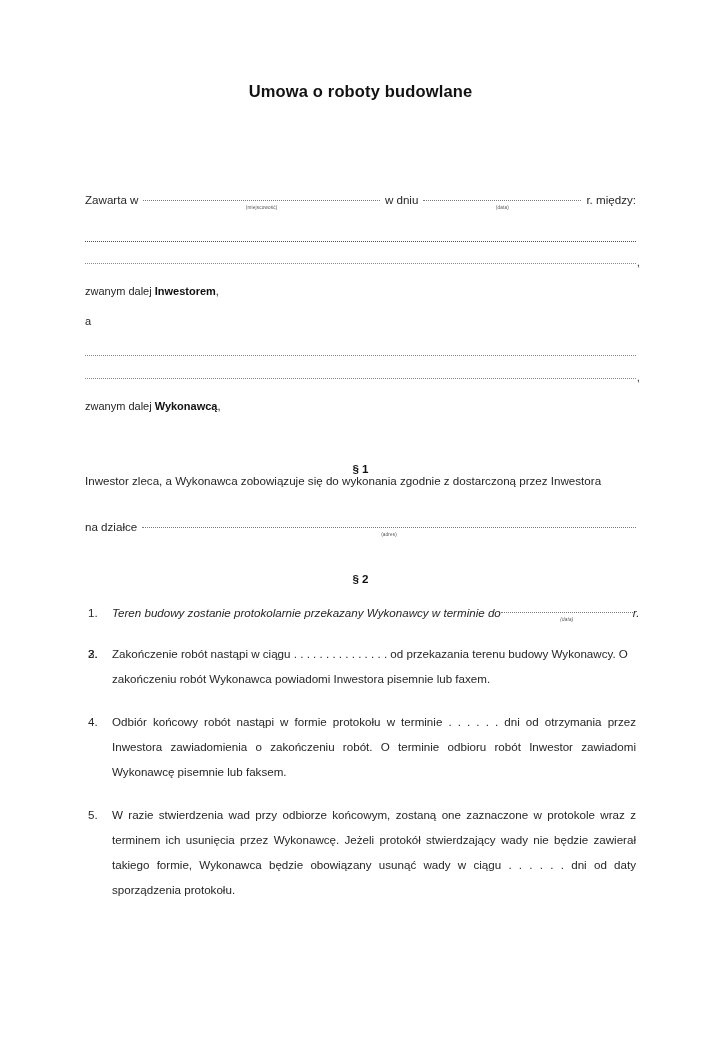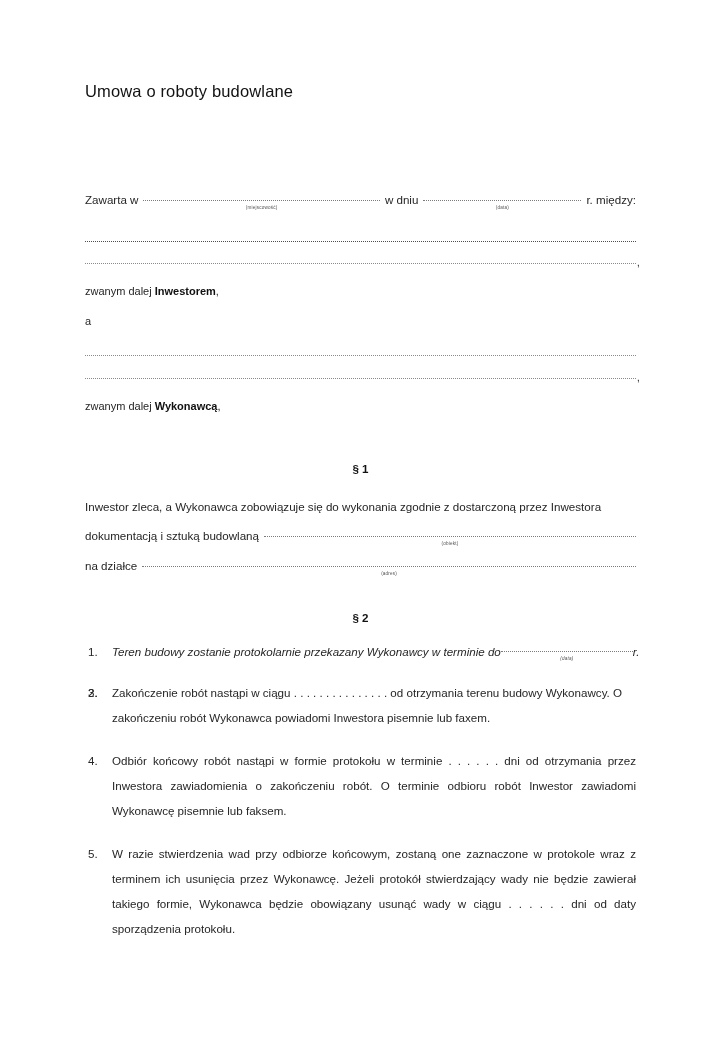--- a/index.html
+++ b/index.html
@@ -24,22 +24,23 @@
   }
   .content {
     position: absolute;
     left: 85px;
     top: 0;
     width: 551px;
   }
 
   
   .doc-title {
+    text-align: center;
     font-size: 16.5px;
-    font-weight: normal;
+    font-weight: bold;
     letter-spacing: 0.15px;
     margin-top: 82px;
     margin-bottom: 0;
     color: #121212;
   }
 
   
   .para {
     font-size: 11.6px;
     line-height: 1.0;
@@ -113,21 +114,21 @@
   
   .sec-head {
     text-align: center;
     font-size: 11.6px;
     font-weight: bold;
     color: #111;
     line-height: 1;
   }
 
   
-  .s1-l1 { margin-top: 26px; }
+  .s1-l1 { }
   .s1-row {
     display: flex;
     align-items: baseline;
     white-space: nowrap;
     font-size: 11.6px;
     color: #262626;
   }
 
   
   ol.items {
@@ -226,28 +227,20 @@
     <div class="label-line">
       <span>zwanym dalej </span><b>Wykonawcą</b><span>,</span>
     </div>
 
     <div style="height:51px"></div>
     <div class="sec-head">§ 1</div>
 
     <div class="para s1-l1">Inwestor zleca, a Wykonawca zobowiązuje się do wykonania zgodnie z dostarczoną przez Inwestora</div>
 
     <div style="height:17px"></div>
-    <div class="s1-row">
-      <span>dokumentacją i sztuką budowlaną</span>
-      <span class="gap-s"></span>
-      <span class="fill">
-        <span class="fill-dots"></span>
-        <span class="fill-caption">(obiekt)</span>
-      </span>
-    </div>
 
     <div style="height:17px"></div>
     <div class="s1-row">
       <span>na działce</span>
       <span class="gap-s"></span>
       <span class="fill">
         <span class="fill-dots"></span>
         <span class="fill-caption">(adres)</span>
       </span>
     </div>
@@ -271,21 +264,21 @@
           <span>r.</span>
         </span>
       </li>
 
       <li style="margin-top:16px">
         <span class="num">2.</span>
       </li>
 
       <li style="margin-top:16px">
         <span class="num">3.</span>
-        <span>Zakończenie robót nastąpi w ciągu . . . . . . . . . . . . . . . od otrzymania terenu budowy Wykonawcy. O zakończeniu robót Wykonawca powiadomi Inwestora pisemnie lub faxem.</span>
+        <span>Zakończenie robót nastąpi w ciągu . . . . . . . . . . . . . . . od przekazania terenu budowy Wykonawcy. O zakończeniu robót Wykonawca powiadomi Inwestora pisemnie lub faxem.</span>
       </li>
 
       <li class="just" style="margin-top:18px">
         <span class="num">4.</span>
         <span>Odbiór końcowy robót nastąpi w formie protokołu w terminie . . . . . . dni od otrzymania przez Inwestora zawiadomienia o zakończeniu robót. O terminie odbioru robót Inwestor zawiadomi Wykonawcę pisemnie lub faksem.</span>
       </li>
 
       <li class="just" style="margin-top:18px">
         <span class="num">5.</span>
         <span>W razie stwierdzenia wad przy odbiorze końcowym, zostaną one zaznaczone w protokole wraz z terminem ich usunięcia przez Wykonawcę. Jeżeli protokół stwierdzający wady nie będzie zawierał takiego formie, Wykonawca będzie obowiązany usunąć wady w ciągu . . . . . . dni od daty sporządzenia protokołu.</span>

